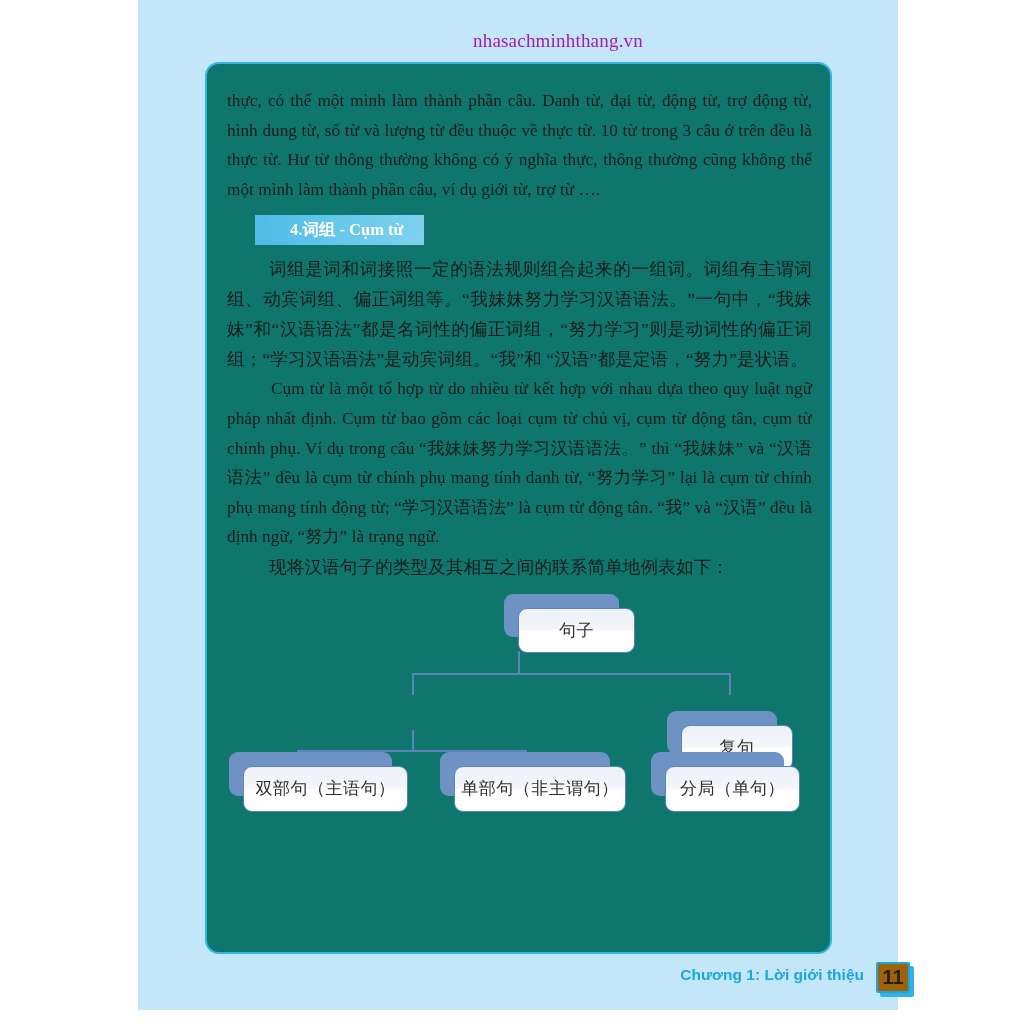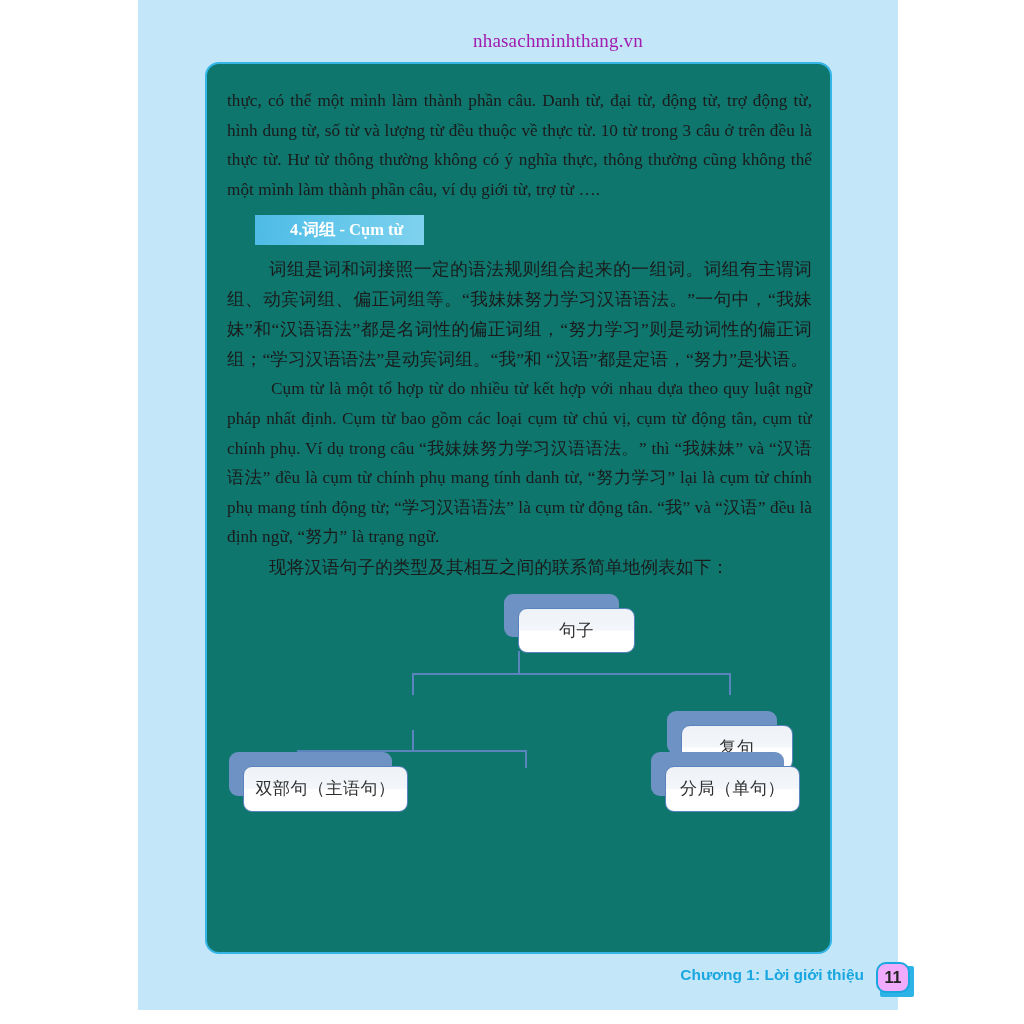--- a/index.html
+++ b/index.html
@@ -179,30 +179,30 @@
     position: absolute;
     left: 4px; top: 4px;
     width: 34px; height: 31px;
     background: #2eb3e6;
     border-radius: 2px;
   }
   .page-num {
     position: absolute;
     left: 0; top: 0;
     width: 34px; height: 31px;
-    background: #f0abfc;
+    background: #a16207;
     border: 2px solid #1aa7e0;
-    border-radius: 10px;
+    border-radius: 2px;
     box-sizing: border-box;
     display: flex;
     align-items: center;
     justify-content: center;
     font-family: "Liberation Sans", "DejaVu Sans", sans-serif;
     font-weight: bold;
-    font-size: 16px;
+    font-size: 20px;
     color: #222222;
   }
 </style>
 </head>
 <body>
 
 <div id="page-root">
 
   <div class="page-sheet">
 
@@ -247,20 +247,24 @@
           <div class="node" style="left:440px; top:80px; width:110px; height:43px;margin-top:37px;">
             <div class="shadow"></div>
             <div class="face">复句</div>
           </div>
 
           <div class="node" style="left:2px; top:158px; width:163px; height:44px;text-align:center;">
             <div class="shadow"></div>
             <div class="face">双部句（主语句）</div>
           </div>
 
+          <div class="node" style="left:213px; top:158px; width:170px; height:44px;">
+            <div class="shadow"></div>
+            <div class="face">单部句（非主谓句）</div>
+          </div>
 
           <div class="node" style="left:424px; top:158px; width:133px; height:44px;">
             <div class="shadow"></div>
             <div class="face">分局（单句）</div>
           </div>
 
         </div>
 
       </div>
     </div>

